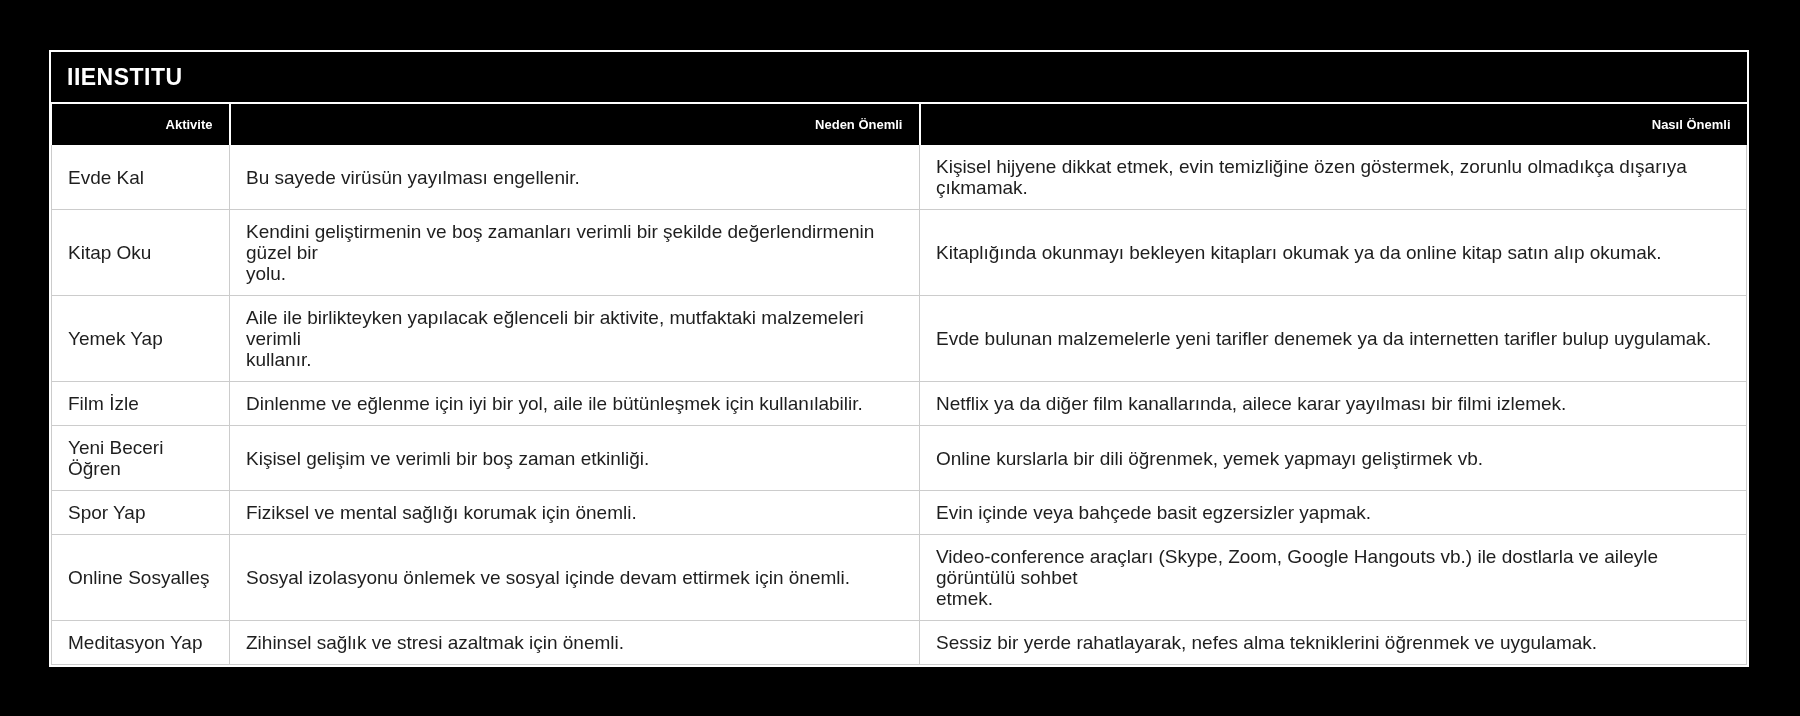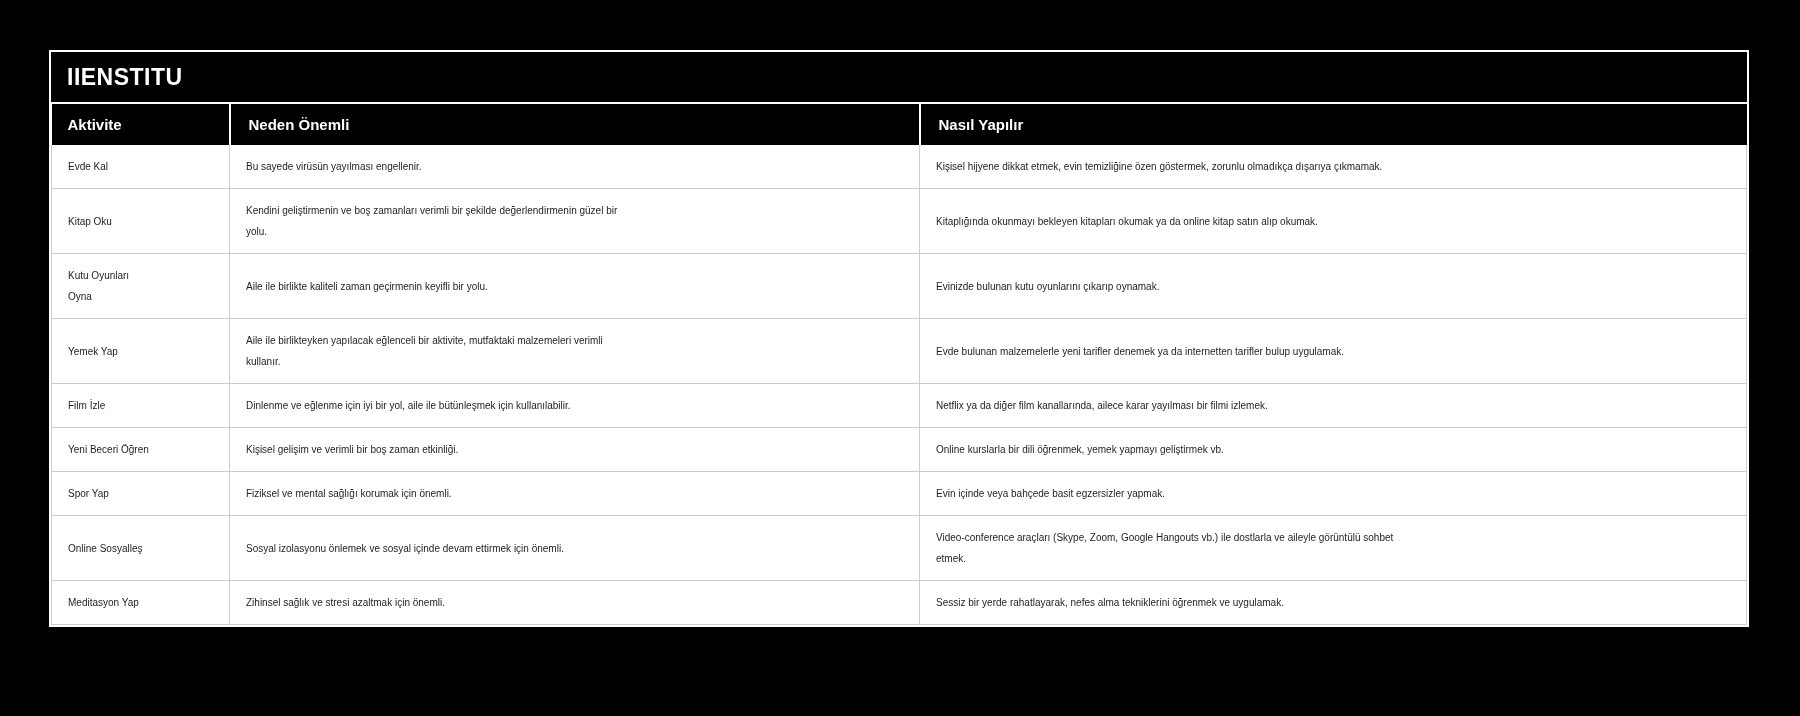--- a/index.html
+++ b/index.html
@@ -38,32 +38,32 @@
   }
   table{
     width:100%;
     border-collapse:collapse;
     table-layout:fixed;
     background:var(--body-bg);
   }
   thead th{
     background:var(--header-bg);
     color:var(--header-text);
-    font-size:15px;
+    font-size:13px;
     font-weight:700;
-    text-align:left;
+    text-align:right;
     padding:10px 16px;
     line-height:21px;
   }
   thead th + th{
     border-left:2px solid var(--outer-border);
     padding-left:18px;
   }
   tbody td{
-    font-size:10px;
+    font-size:19px;
     color:var(--body-text);
     padding:11px 16px;
     line-height:21px;
     vertical-align:middle;
     border:1px solid var(--grid-line);
     white-space:pre-line;
     overflow:hidden;
   }
   tbody tr:first-child td{border-top:none;}
 </style>
@@ -75,40 +75,34 @@
   <table>
     <colgroup>
       <col style="width:178px">
       <col style="width:690px">
       <col>
     </colgroup>
     <thead>
       <tr id="header-row">
           <th>Aktivite</th>
           <th>Neden Önemli</th>
-          <th>Nasıl Yapılır</th>
+          <th>Nasıl Önemli</th>
         </tr>
     </thead>
     <tbody id="body-rows">
         <tr>
           <td>Evde Kal</td>
           <td>Bu sayede virüsün yayılması engellenir.</td>
           <td>Kişisel hijyene dikkat etmek, evin temizliğine özen göstermek, zorunlu olmadıkça dışarıya çıkmamak.</td>
         </tr>
         <tr>
           <td>Kitap Oku</td>
           <td>Kendini geliştirmenin ve boş zamanları verimli bir şekilde değerlendirmenin güzel bir
 yolu.</td>
           <td>Kitaplığında okunmayı bekleyen kitapları okumak ya da online kitap satın alıp okumak.</td>
-        </tr>
-        <tr>
-          <td>Kutu Oyunları
-Oyna</td>
-          <td>Aile ile birlikte kaliteli zaman geçirmenin keyifli bir yolu.</td>
-          <td>Evinizde bulunan kutu oyunlarını çıkarıp oynamak.</td>
         </tr>
         <tr>
           <td>Yemek Yap</td>
           <td>Aile ile birlikteyken yapılacak eğlenceli bir aktivite, mutfaktaki malzemeleri verimli
 kullanır.</td>
           <td>Evde bulunan malzemelerle yeni tarifler denemek ya da internetten tarifler bulup uygulamak.</td>
         </tr>
         <tr>
           <td>Film İzle</td>
           <td>Dinlenme ve eğlenme için iyi bir yol, aile ile bütünleşmek için kullanılabilir.</td>

